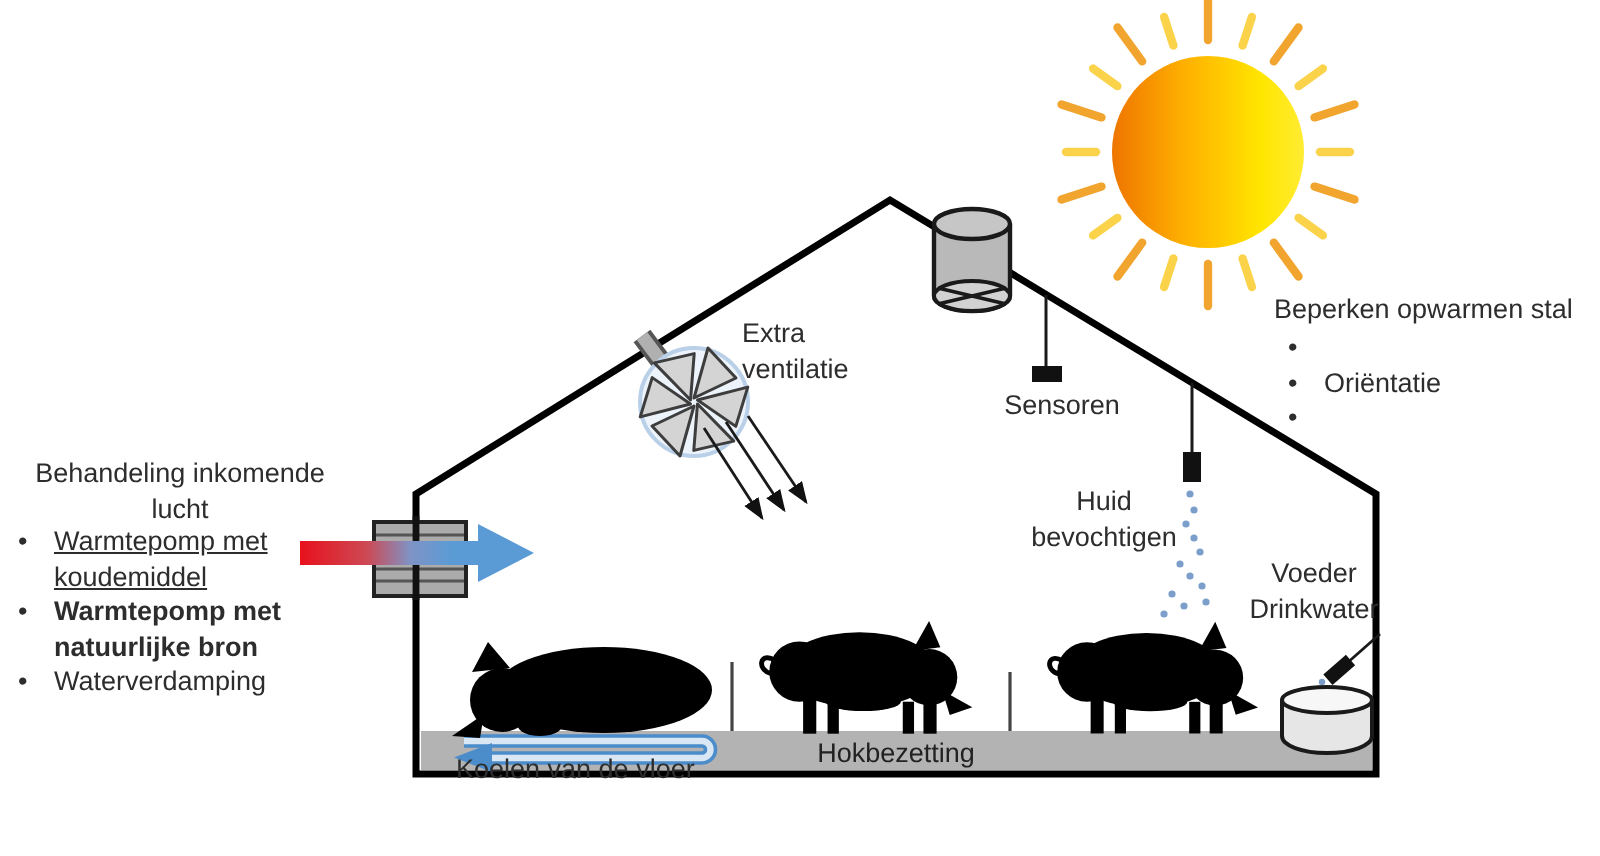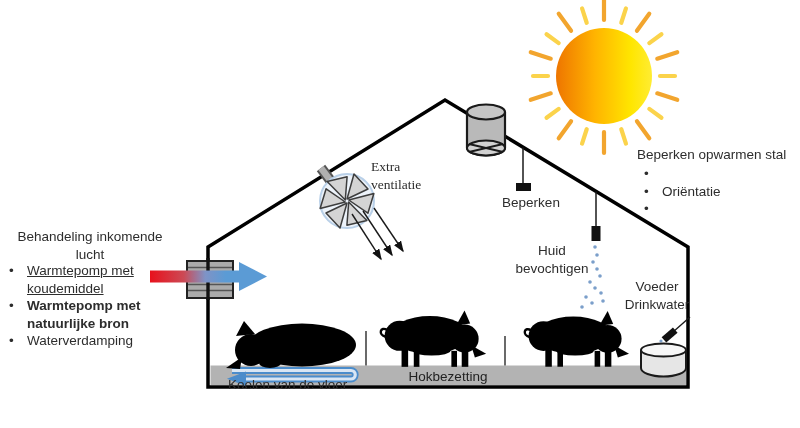--- a/index.html
+++ b/index.html
@@ -203,23 +203,23 @@
   </div>
   <div class="bitem">
     <span class="dot">•</span>
     <span class="btext">Oriëntatie</span>
   </div>
   <div class="bitem">
     <span class="dot">•</span>
   </div>
 </div>
 
-<div class="lbl" style="left:371px;top:158px;width:72px;font-family:Liberation Serif, serif;">Extra ventilatie</div>
-
-<div class="lbl center" style="left:492px;top:194px;width:78px;">Beperken</div>
+<div class="lbl" style="left:371px;top:158px;width:72px;">Extra ventilatie</div>
+
+<div class="lbl center" style="left:492px;top:194px;width:78px;">Sensoren</div>
 
 <div class="lbl center" style="left:504px;top:242px;width:96px;">Huid bevochtigen</div>
 
 <div class="lbl center" style="left:618px;top:278px;width:78px;">Voeder Drinkwater</div>
 
 <div class="lbl center" style="left:396px;top:368px;width:104px;color:#222;text-align:center;">Hokbezetting</div>
 
 <div class="lbl" style="left:228px;top:376px;width:160px;">Koelen van de vloer</div>
 
 </div>

